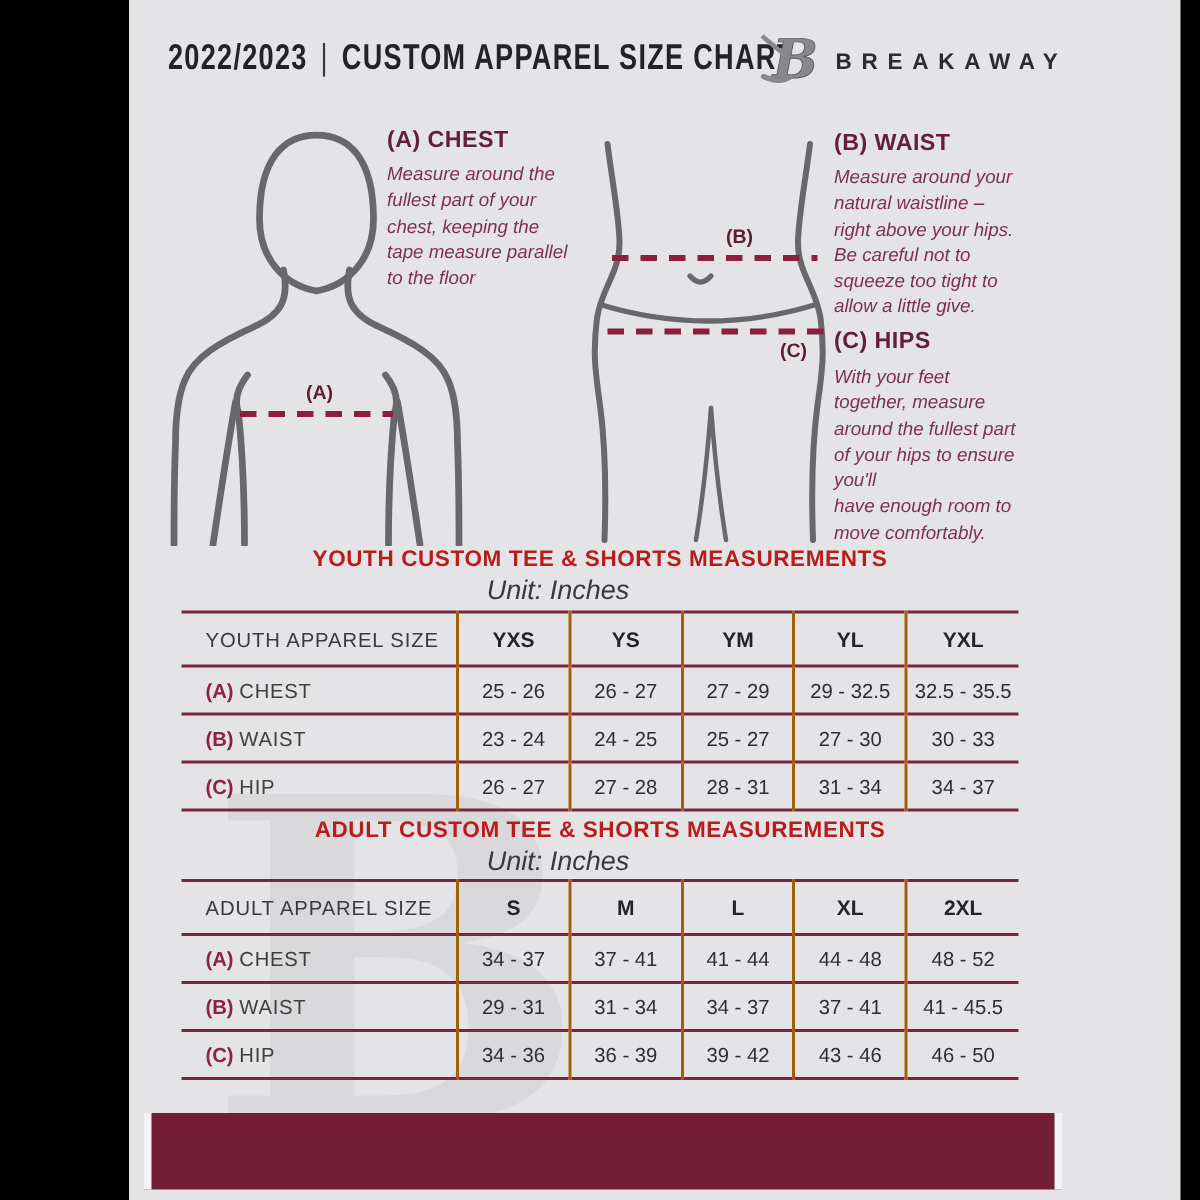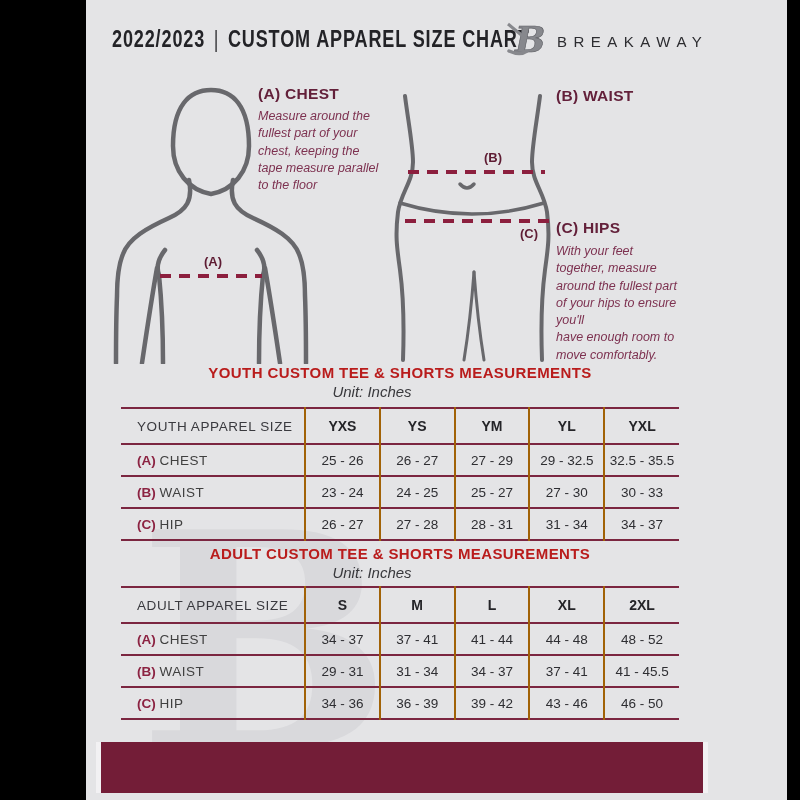--- a/index.html
+++ b/index.html
@@ -9,34 +9,34 @@
   .band { position:absolute; top:0; height:800px; background:#000; z-index:5; }
   .band-left { left:0; width:86px; }
   .band-right { right:0; width:13px; }
 
   
   .hdr-title-wrap { position:absolute; left:112px; top:27px; z-index:2; }
   .hdr-title { display:inline-block; transform:scale(0.86,1.14); transform-origin:0 50%;
                font-size:21px; font-weight:bold; color:#232327; letter-spacing:1px; white-space:nowrap; }
   .hdr-divider { display:inline-block; margin:0 10px; font-weight:400; color:#3a3a3e; }
   .logo { position:absolute; left:505px; top:18px; width:44px; height:44px; z-index:2; }
-  .brand { position:absolute; left:557px; top:33px; font-size:15px; font-weight:normal;
+  .brand { position:absolute; left:557px; top:33px; font-size:15px; font-weight:bold;
            letter-spacing:6.5px; color:#2c2c30; z-index:2; }
 
   
   .guide-head { position:absolute; font-size:15.5px; font-weight:bold; color:#63203a;
                 letter-spacing:0.3px; z-index:2; }
   .guide-body { position:absolute; font-size:12.5px; font-style:italic; color:#7d3150;
                 line-height:1.38; white-space:pre-line; z-index:2; }
   .fig { position:absolute; z-index:1; }
 
   
   .tbl-title { position:absolute; left:0; width:800px; text-align:center; font-size:15px;
                font-weight:bold; color:#b91c1c; letter-spacing:0.4px; z-index:2; }
-  .tbl-unit { position:absolute; left:0; width:744px; text-align:center; font-size:15px;
+  .tbl-unit { position:absolute; left:0; width:744px; text-align:center; font-size:18px;
               font-style:italic; color:#38383c; z-index:2; }
   table.size-table { position:absolute; left:121px; width:558px; border-collapse:collapse;
                      table-layout:fixed; z-index:2; }
   .size-table tr { border-bottom:2px solid #7b2640;margin-top:28px; }
   .size-table thead tr { border-top:2px solid #7b2640; }
   .size-table th, .size-table td { height:32px; text-align:center; font-size:13.5px;
                                    color:#2e2e32; font-weight:400; background:transparent; }
   .size-table thead th { height:36px; }
   .size-table td + td, .size-table th + th { border-left:2px solid #a16207; }
   .size-table .lbl-col { width:184px; text-align:left; padding-left:16px; }
@@ -106,20 +106,26 @@
   </svg>
 
   <div class="guide-head" style="left:258px;top:85px">(A) CHEST</div>
   <div class="guide-body" style="left:258px;top:108px;width:150px">Measure around the
 fullest part of your
 chest, keeping the
 tape measure parallel
 to the floor</div>
 
   <div class="guide-head" style="left:556px;top:87px">(B) WAIST</div>
+  <div class="guide-body" style="left:556px;top:110px;width:162px">Measure around your
+natural waistline –
+right above your hips.
+Be careful not to
+squeeze too tight to
+allow a little give.</div>
 
   <div class="guide-head" style="left:556px;top:219px">(C) HIPS</div>
   <div class="guide-body" style="left:556px;top:243px;width:168px">With your feet
 together, measure
 around the fullest part
 of your hips to ensure
 you'll
 have enough room to
 move comfortably.</div>
 

